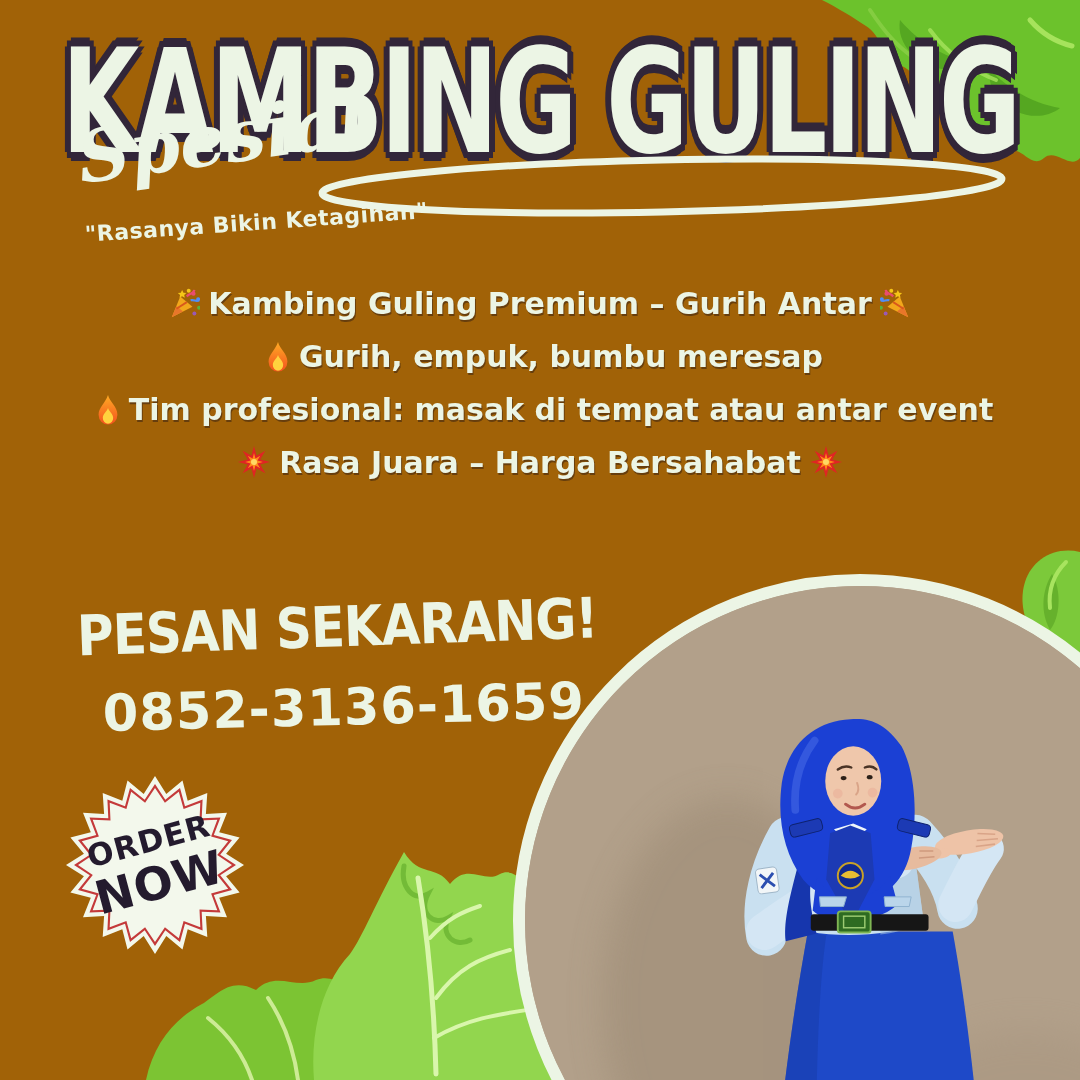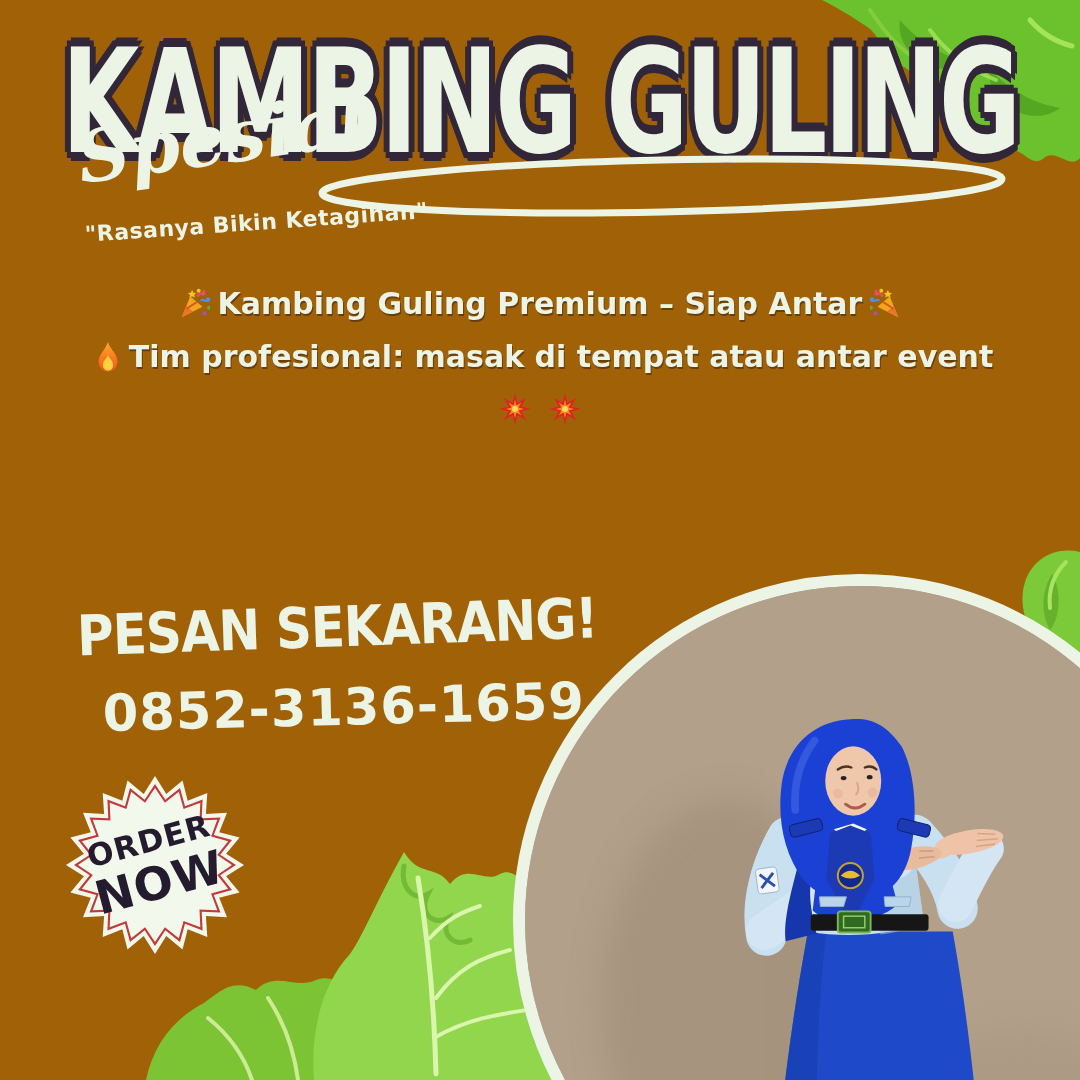--- a/index.html
+++ b/index.html
@@ -143,56 +143,64 @@
             <path d="M9,22 L20,15" stroke="#d9581c" stroke-width="2"></path>
             <path d="M20,9 C23,5 27,7 28,2" stroke="#e84d6f" stroke-width="2.4" fill="none"></path>
             <path d="M24,13 C28,12 30,15 33,13" stroke="#4f8ef7" stroke-width="2.4" fill="none"></path>
             <circle cx="27" cy="6" r="2.3" fill="#e84d6f"></circle>
             <circle cx="32" cy="12" r="2.1" fill="#4f8ef7"></circle>
             <circle cx="22" cy="3" r="2.1" fill="#f5c518"></circle>
             <circle cx="33" cy="21" r="2.1" fill="#59b23a"></circle>
             <circle cx="28" cy="27" r="2.1" fill="#9b59b6"></circle>
             <polygon points="15,2 16.4,5 19.5,5.4 17.2,7.4 17.8,10.4 15,8.8 12.2,10.4 12.8,7.4 10.5,5.4 13.6,5" fill="#f5c518"></polygon>
           </svg>
-      </span><span>Kambing Guling Premium – Siap Antar</span><span class="emoji mirror">
+      </span><span>Kambing Guling Premium – Gurih Antar</span><span class="emoji mirror">
         <svg width="32" height="32" viewBox="0 0 34 34">
             <polygon points="4,31 13,9 26,20" fill="#f2a71b"></polygon>
             <polygon points="4,31 9,19 16,25" fill="#e8762a"></polygon>
             <path d="M9,22 L20,15" stroke="#d9581c" stroke-width="2"></path>
             <path d="M20,9 C23,5 27,7 28,2" stroke="#e84d6f" stroke-width="2.4" fill="none"></path>
             <path d="M24,13 C28,12 30,15 33,13" stroke="#4f8ef7" stroke-width="2.4" fill="none"></path>
             <circle cx="27" cy="6" r="2.3" fill="#e84d6f"></circle>
             <circle cx="32" cy="12" r="2.1" fill="#4f8ef7"></circle>
             <circle cx="22" cy="3" r="2.1" fill="#f5c518"></circle>
             <circle cx="33" cy="21" r="2.1" fill="#59b23a"></circle>
             <circle cx="28" cy="27" r="2.1" fill="#9b59b6"></circle>
             <polygon points="15,2 16.4,5 19.5,5.4 17.2,7.4 17.8,10.4 15,8.8 12.2,10.4 12.8,7.4 10.5,5.4 13.6,5" fill="#f5c518"></polygon>
           </svg>
       </span>
     </div>
 
+    <div class="feature-line">
+      <span class="emoji">
+        <svg width="26" height="32" viewBox="0 0 26 34">
+            <path d="M13 1 C15 9 23 13 23 22 A10 10.5 0 0 1 3 22 C3 14 10 10 13 1 Z" fill="url(#gfire)"></path>
+            <path d="M13 15 C14.5 19.5 18.5 21 18.5 25.5 A5.5 6 0 0 1 7.5 25.5 C7.5 21 11.5 19.5 13 15 Z" fill="#ffd23e"></path>
+          </svg>
+      </span><span>Gurih, empuk, bumbu meresap</span>
+    </div>
 
 
     <div class="feature-line">
       <span class="emoji">
         <svg width="26" height="32" viewBox="0 0 26 34">
             <path d="M13 1 C15 9 23 13 23 22 A10 10.5 0 0 1 3 22 C3 14 10 10 13 1 Z" fill="url(#gfire)"></path>
             <path d="M13 15 C14.5 19.5 18.5 21 18.5 25.5 A5.5 6 0 0 1 7.5 25.5 C7.5 21 11.5 19.5 13 15 Z" fill="#ffd23e"></path>
           </svg>
       </span><span>Tim profesional: masak di tempat atau antar event</span>
     </div>
 
     <div class="feature-line">
       <span class="emoji">
         <svg width="34" height="34" viewBox="0 0 36 36">
             <polygon points="35,18 24.5,20.7 30,30 20.7,24.5 18,35 15.3,24.5 6,30 11.5,20.7 1,18 11.5,15.3 6,6 15.3,11.5 18,1 20.7,11.5 30,6 24.5,15.3" fill="#e02424"></polygon>
             <polygon points="27.4,18 21.6,19.5 24.6,24.6 19.5,21.6 18,27.4 16.5,21.6 11.4,24.6 14.4,19.5 8.6,18 14.4,16.5 11.4,11.4 16.5,14.4 18,8.6 19.5,14.4 24.6,11.4 21.6,16.5" fill="#ff8c1a"></polygon>
             <circle cx="18" cy="18" r="3.2" fill="#ffd864"></circle>
           </svg>
-      </span><span class="emoji">
+      </span><span>Rasa Juara – Harga Bersahabat</span><span class="emoji">
         <svg width="34" height="34" viewBox="0 0 36 36">
             <polygon points="35,18 24.5,20.7 30,30 20.7,24.5 18,35 15.3,24.5 6,30 11.5,20.7 1,18 11.5,15.3 6,6 15.3,11.5 18,1 20.7,11.5 30,6 24.5,15.3" fill="#e02424"></polygon>
             <polygon points="27.4,18 21.6,19.5 24.6,24.6 19.5,21.6 18,27.4 16.5,21.6 11.4,24.6 14.4,19.5 8.6,18 14.4,16.5 11.4,11.4 16.5,14.4 18,8.6 19.5,14.4 24.6,11.4 21.6,16.5" fill="#ff8c1a"></polygon>
             <circle cx="18" cy="18" r="3.2" fill="#ffd864"></circle>
           </svg>
       </span>
     </div>
   </div>
 
   <div class="abs cta-heading">PESAN SEKARANG!</div>

